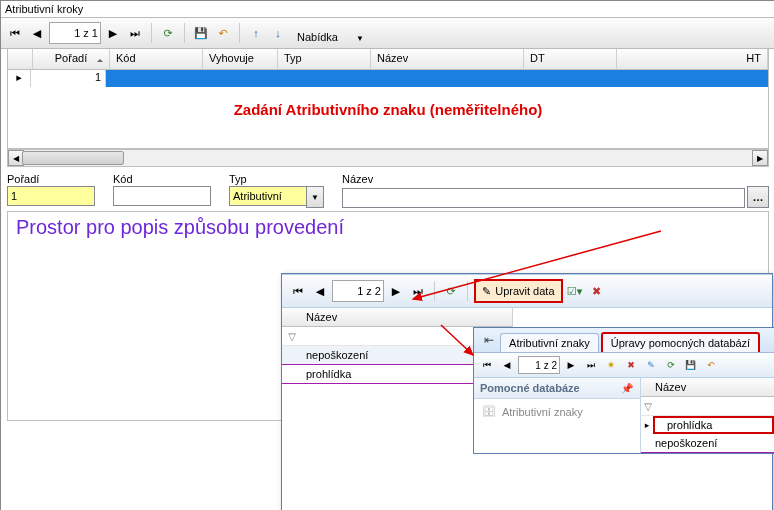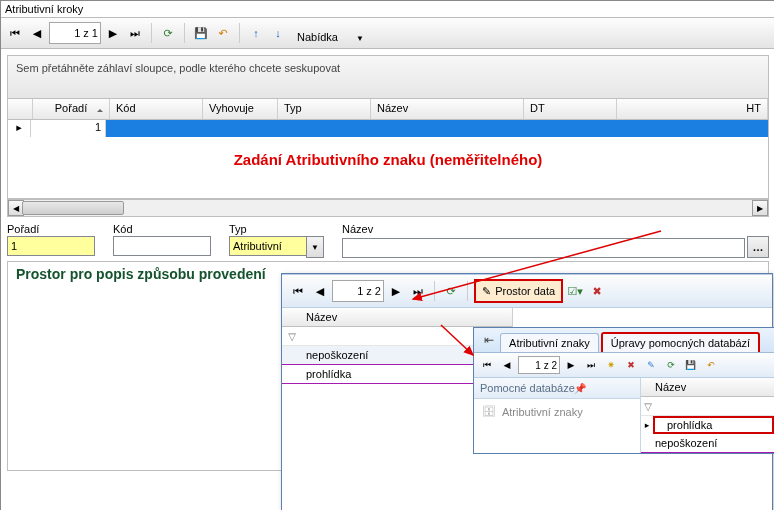--- a/index.html
+++ b/index.html
@@ -27,41 +27,41 @@
 .fld label{font-size:11px}
 .inp{height:18px;border:1px solid #828790;padding:0 3px;font-size:11px;background:#fff}
 .yellow{background:#ffff9e}
 .combo{display:flex}
 .combo .inp{border-right:none}
 .cbtn{width:16px;height:20px;border:1px solid #828790;background:linear-gradient(#f4f4f4,#ddd);display:flex;align-items:center;justify-content:center;cursor:pointer;font-size:8px}
 .nazev-row{display:flex;align-items:flex-end}
 .dots{width:20px;height:20px;margin-left:2px;border:1px solid #828790;background:linear-gradient(#f4f4f4,#ddd);display:flex;align-items:center;justify-content:center;cursor:pointer;font-weight:bold}
 .popis-lbl{padding:0 6px;font-size:11px}
 .popis-box{margin:1px 6px 0 6px;border:1px solid #bfbfbf;height:200px;padding:4px 8px}
-.popis-box .red{color:#14532d;font-weight:bold;font-size:14px}
+.popis-box .red{color:#6d28d9;font-weight:normal;font-size:20px}
 
 
 .window{position:absolute;background:#fff;border:1px solid #5a7fb0;box-shadow:2px 2px 6px rgba(0,0,0,.25)}
 .winhead{height:20px;padding:3px 8px;font-size:11px}
 .wtoolbar{display:flex;align-items:center;gap:2px;height:28px;padding:2px 6px;background:linear-gradient(#fdfdfd,#dfeaf6);border-bottom:1px solid #b8cee4;border-top:1px solid #b8cee4}
 .upravit{display:flex;align-items:center;gap:4px;height:20px;padding:0 6px;border:2px solid #d00000;background:#fdeccf;font-size:11px;cursor:pointer}
 .listhead{background:linear-gradient(#fdfdfd,#e9e9e9);border-bottom:1px solid #bfbfbf;padding:3px 24px;font-size:11px}
 .filterrow{display:flex;align-items:center;height:18px;border-bottom:1px solid #e6e6e6}
 .filterrow .ficon{width:20px;text-align:center;color:#777;font-size:10px}
 .filterrow .fval{flex:1;padding:0 4px}
 .datarow{padding:3px 24px;border-bottom:1px solid #a21caf;font-size:11px}
 .datarow.sel{background:#eef3fa}
 
 .win2{position:absolute;right:0;top:326px;width:300px;background:#fff;border:1px solid #5a7fb0}
 .tabs{display:flex;align-items:flex-end;height:24px;background:linear-gradient(#eaf3fc,#d3e5f7);border-bottom:1px solid #9fb9d6;padding-left:6px;gap:2px}
 .tab{padding:3px 8px;border:1px solid #9fb9d6;border-bottom:none;background:#f4f8fd;font-size:11px;border-radius:3px 3px 0 0;cursor:pointer}
 .tab.hl{border:2px solid #d00000;border-bottom:none}
 .split{display:flex}
 .panel{border-right:1px solid #c7d6e7}
-.panel .ph{background:linear-gradient(#f6f9fd,#e2ecf7);padding:4px 6px;font-weight:normal;color:#5a6e88;border-bottom:1px solid #c7d6e7;display:flex;align-items:center}
+.panel .ph{background:linear-gradient(#f6f9fd,#e2ecf7);padding:4px 6px;font-weight:bold;color:#5a6e88;border-bottom:1px solid #c7d6e7;display:flex;justify-content:space-between;align-items:center}
 .dbitem{padding:6px 8px;color:#888;display:flex;align-items:center;gap:6px}
 .smalltb{display:flex;gap:2px;padding:3px 4px;background:linear-gradient(#fdfdfd,#e2ecf7);border-bottom:1px solid #b8cee4}
 .smalltb .tb-btn{width:16px;height:16px;font-size:9px}
 .smalltb .page-ind{width:36px;height:14px;font-size:10px}
 .col2 .listhead{padding:3px 14px}
 .col2 .filterrow .ficon{width:14px}
 .hlrow{border:2px solid #d00000;padding:1px 12px;font-size:11px}
 
 svg{display:block}
 
@@ -87,21 +87,20 @@
   <div class="tb-btn" style="color:#d07a00">↶</div>
   <div class="sep"></div>
   <div class="tb-btn" style="color:#1a5ec4">↑</div>
   <div class="tb-btn" style="color:#1a5ec4">↓</div>
   <div class="nabidka">
     <span>Nabídka</span>
     <span style="font-size:8px">▼</span>
   </div>
 </div>
 
-<div class="groupbar">Sem přetáhněte záhlaví sloupce, podle kterého chcete seskupovat</div>
 
 <div class="grid">
   <div class="ghead">
     <div class="gh" style="width:12px"></div>
     <div class="gh sort" style="width:64px;text-align:center">Pořadí</div>
     <div class="gh" style="width:80px">Kód</div>
     <div class="gh" style="width:62px">Vyhovuje</div>
     <div class="gh" style="width:80px">Typ</div>
     <div class="gh" style="width:140px">Název</div>
     <div class="gh" style="width:80px;">DT</div>
@@ -155,21 +154,21 @@
     <div class="tb-btn">⏮</div>
     <div class="tb-btn">◀</div>
     <input class="page-ind" value="1 z 2" style="">
     <div class="tb-btn">▶</div>
     <div class="tb-btn">⏭</div>
     <div class="sep"></div>
     <div class="tb-btn" style="color:#2a7a2a">⟳</div>
     <div class="sep"></div>
     <div class="upravit">
       <span>✎</span>
-      <span>Prostor data</span>
+      <span>Upravit data</span>
     </div>
     <div class="tb-btn" style="color:#2a7a2a">☑▾</div>
     <div class="tb-btn" style="color:#c03030">✖</div>
   </div>
   <div style="width:230px;border-right:1px solid #cfcfcf">
     <div class="listhead">Název</div>
     <div class="filterrow">
       <div class="ficon">▽</div>
       <div class="fval"></div>
     </div>

